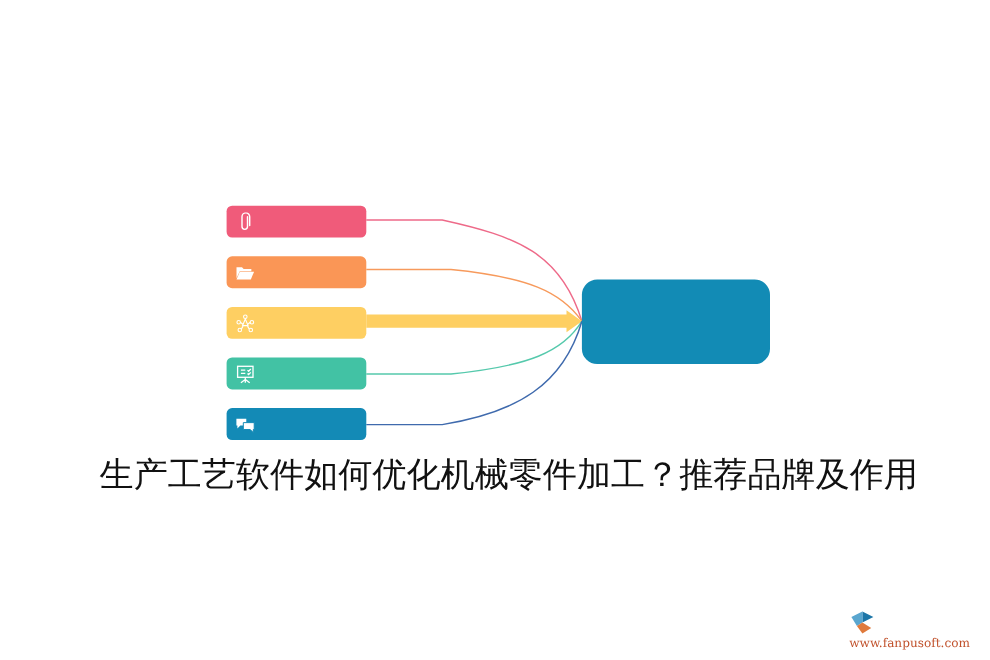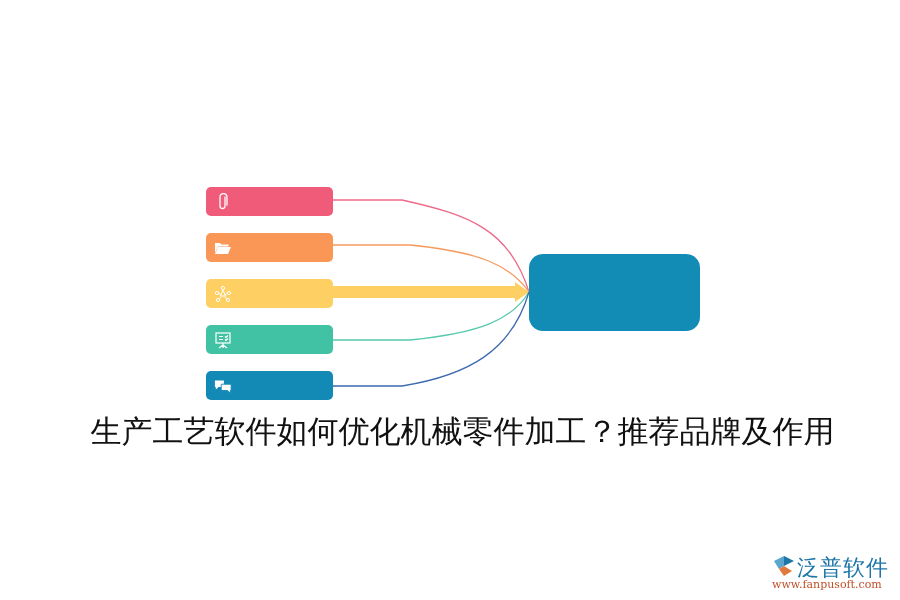--- a/index.html
+++ b/index.html
@@ -97,15 +97,14 @@
 <div class="title">生产工艺软件如何优化机械零件加工？推荐品牌及作用</div>
 
 <div class="logo">
   <span class="mark">
     <svg width="24" height="22" viewBox="0 0 24 22">
       <path d="M12 1 L22 6 L12 11 Z" fill="#1d76a8"></path>
       <path d="M2 6 L12 1 L12 11 L7 14 Z" fill="#5aa6cf"></path>
       <path d="M7 14 L12 11 L20 16 L12 21 Z" fill="#e07a3c"></path>
     </svg>
   </span>
-  <span class="brand">泛普软件</span>
   <span class="url">www.fanpusoft.com</span>
 </div>
 
 </body></html>

